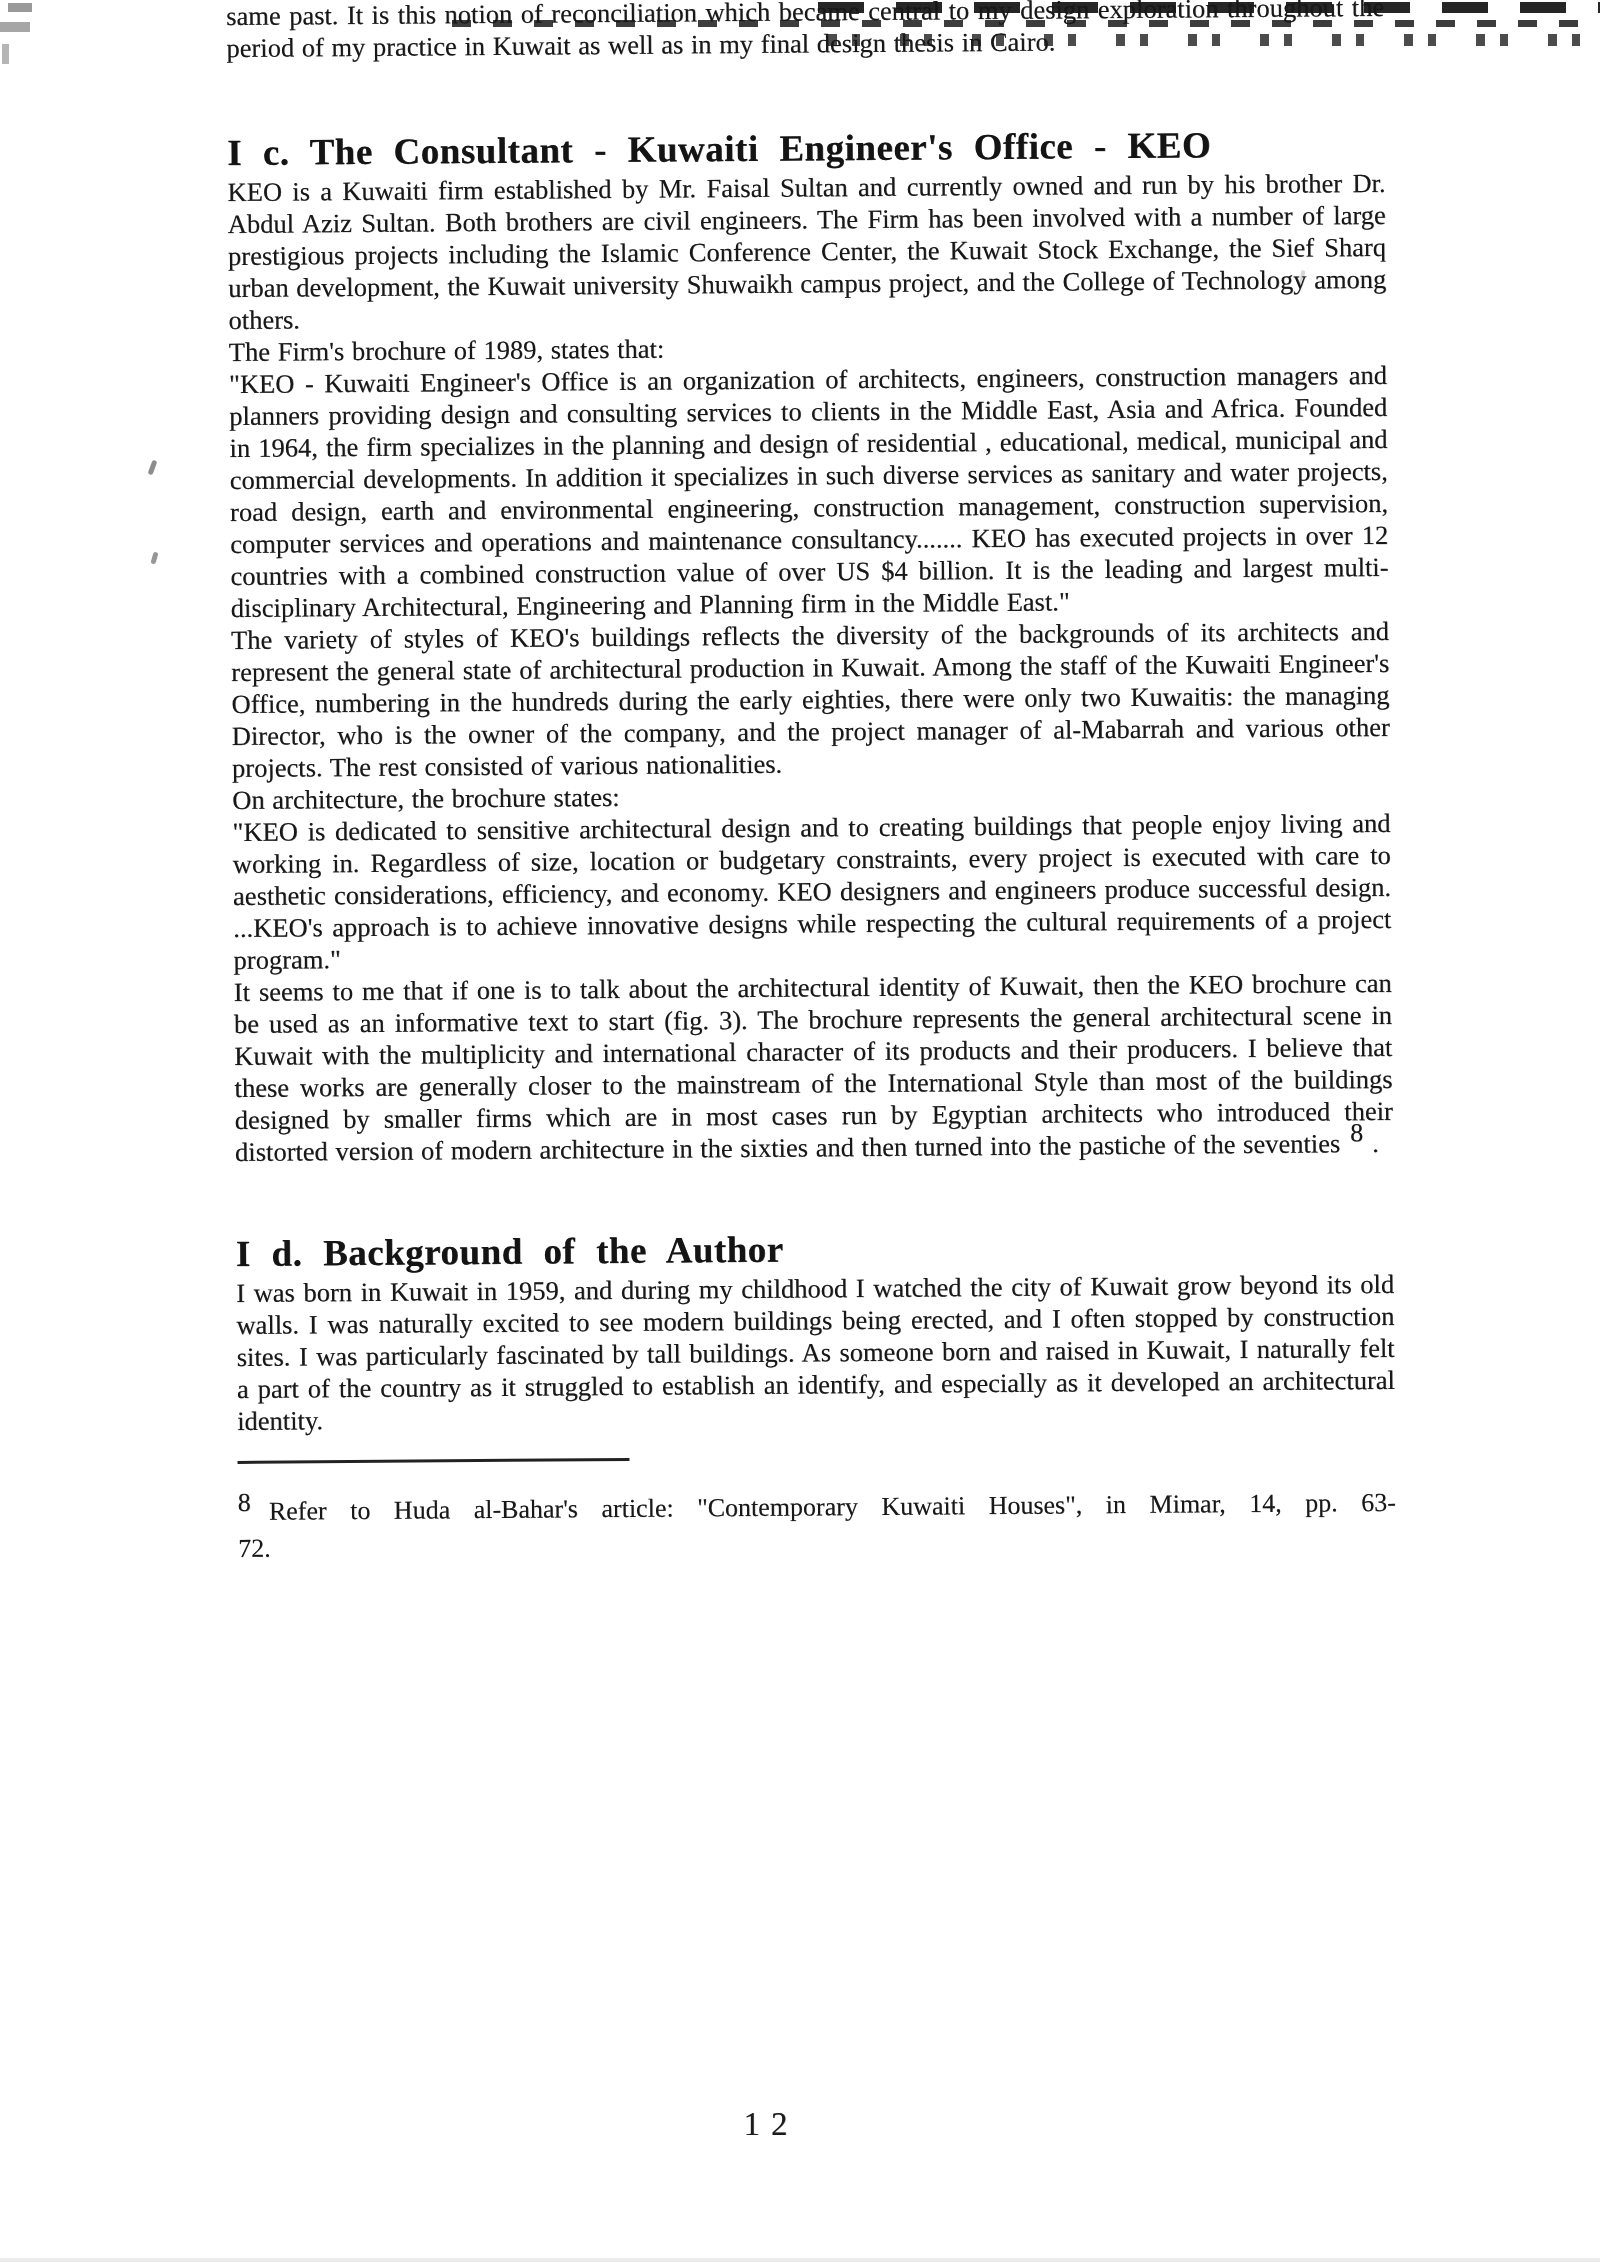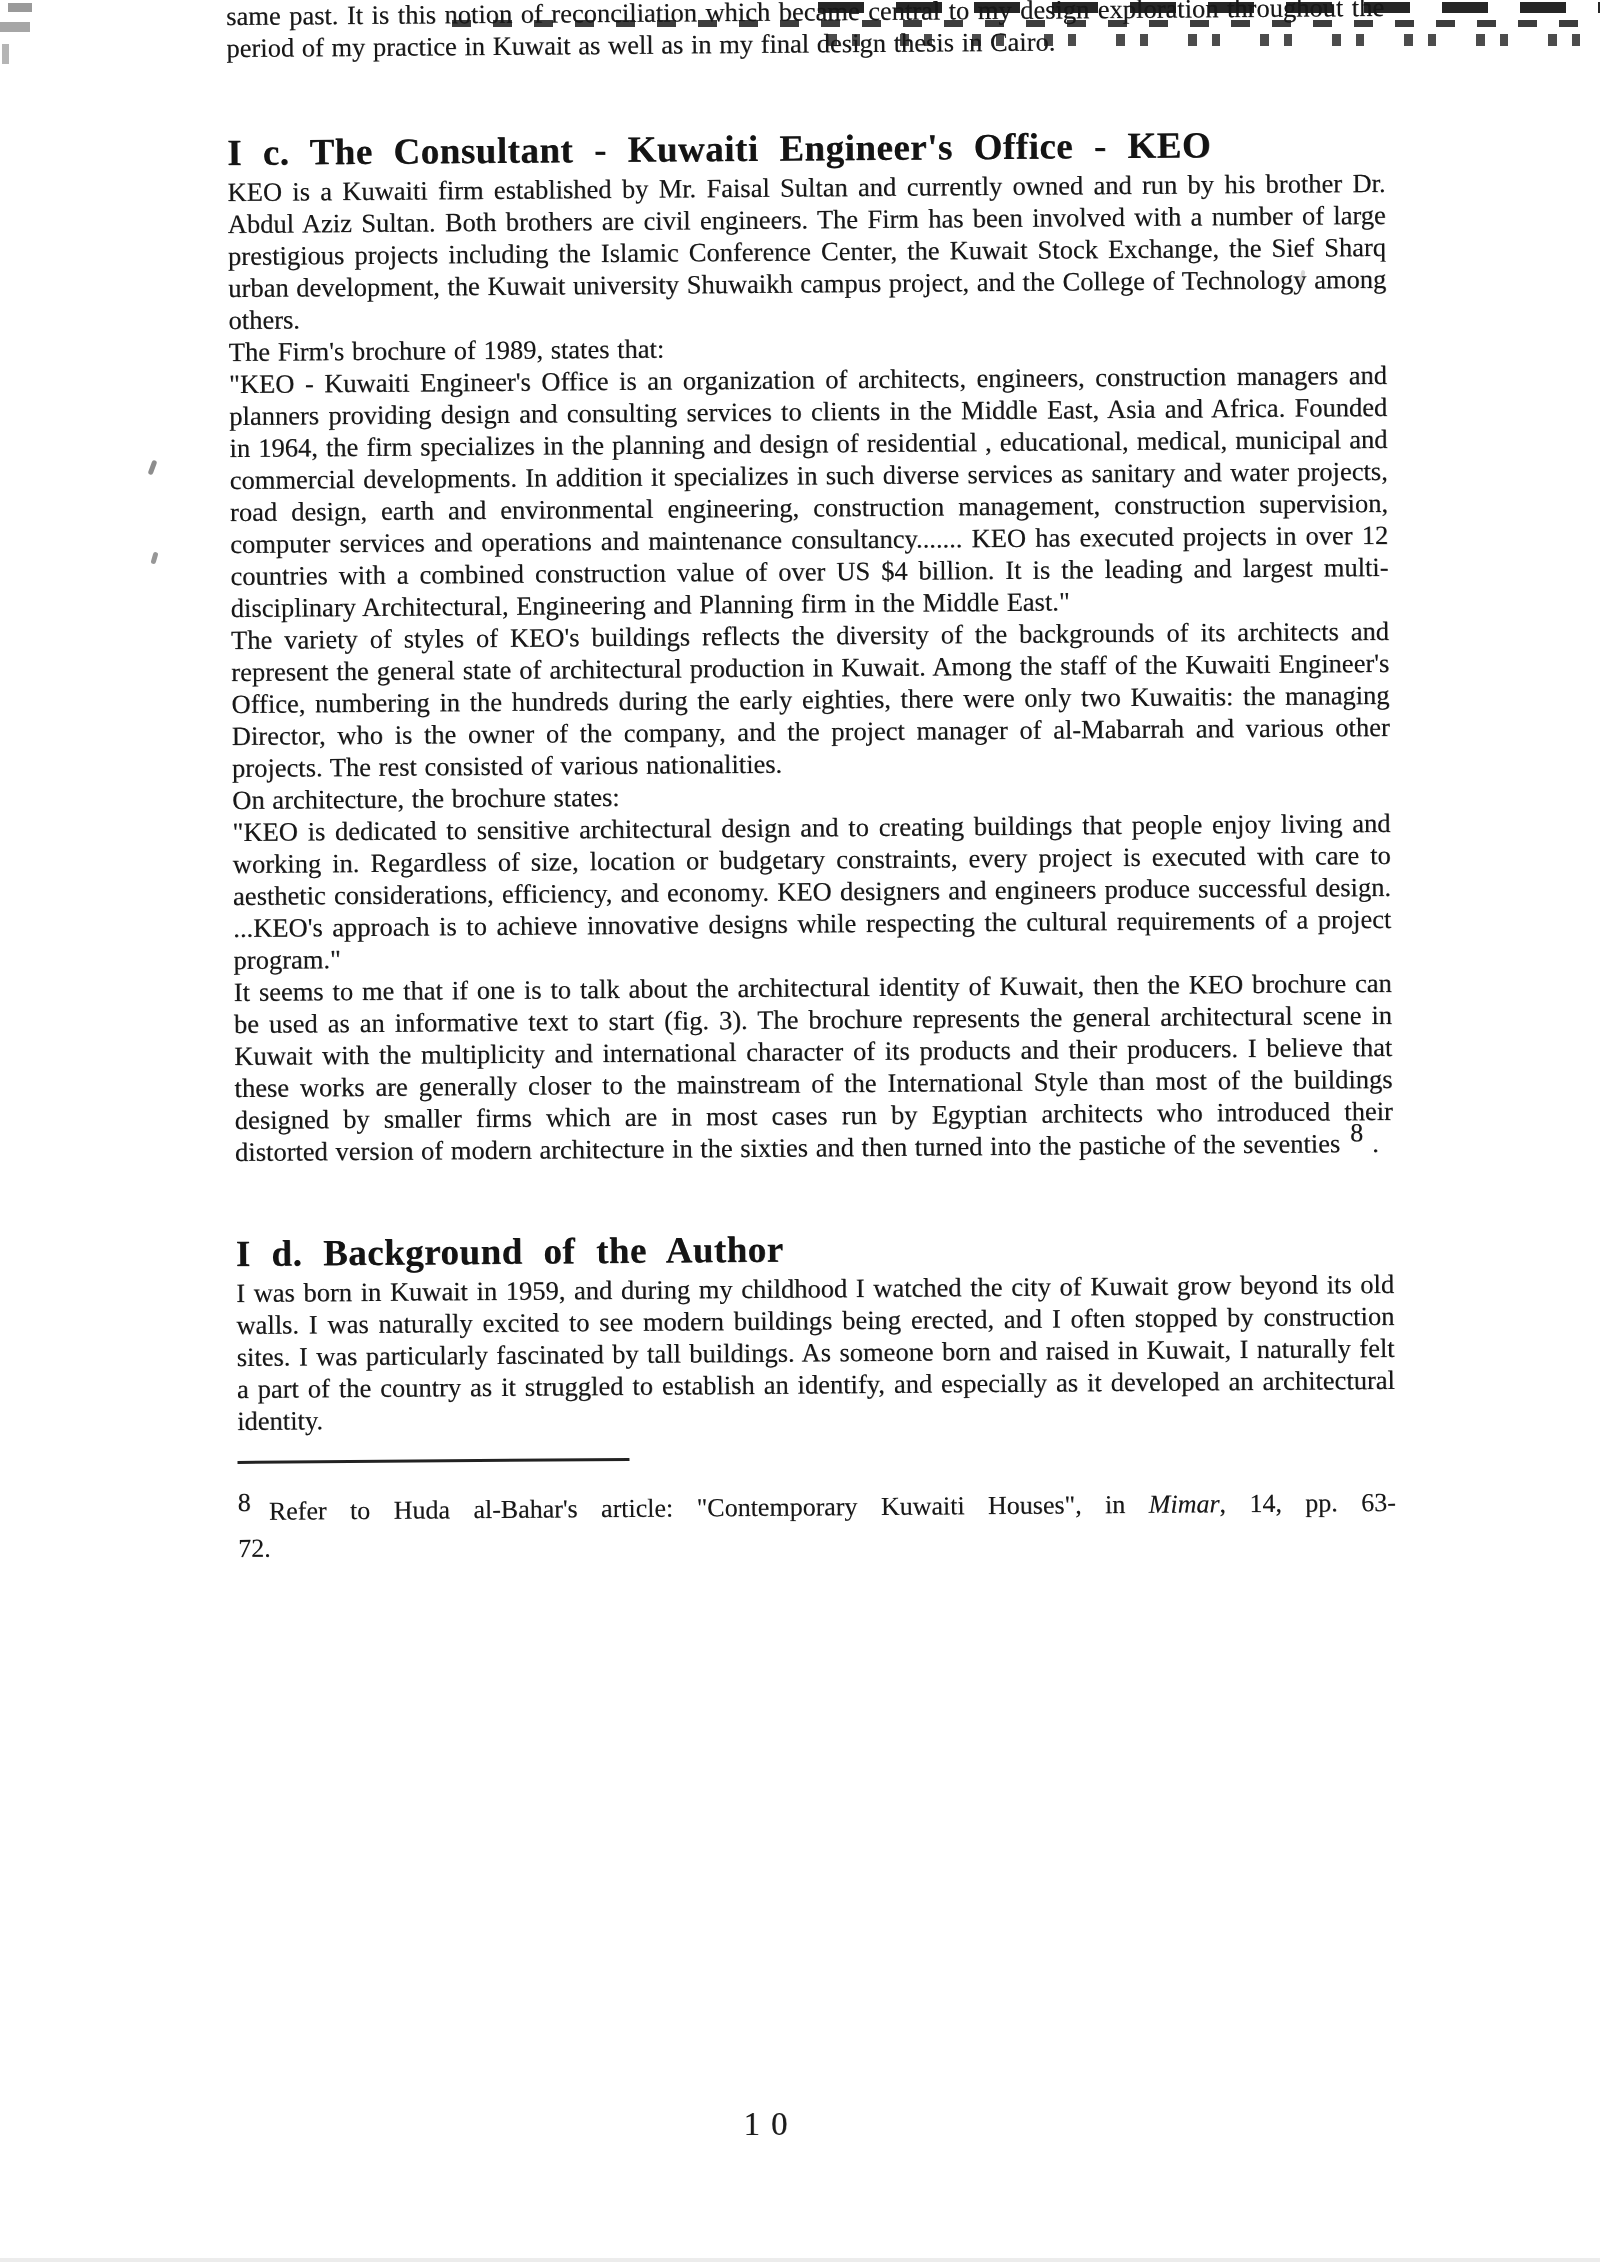--- a/index.html
+++ b/index.html
@@ -121,21 +121,21 @@
   .footnote-line2 {
     margin-top: 4px;
     font-size: 26px;
     text-shadow: 0.3px 0.2px 0 rgba(20,20,20,0.45);
   }
   .fn-marker {
     position: relative;
     top: -9px;
     margin-right: 18px;
   }
-  .journal-italic { font-style: italic; }
+  .journal-italic { }
 
   .page-number {
     position: absolute;
     top: 2106px;
     left: 0;
     width: 1542px;
     text-align: center;
     font-size: 33px;
     letter-spacing: 11px;
     color: #1c1c1c;
@@ -184,13 +184,13 @@
 
   <div class="footnote-rule"></div>
 
   <div class="footnote-line1">
     <span class="fn-marker">8</span><span>Refer to Huda al-Bahar's article: "Contemporary Kuwaiti Houses", in </span><span class="journal-italic">Mimar</span><span>, 14, pp. 63-</span>
   </div>
   <div class="footnote-line2">72.</div>
 
 </div>
 
-<div class="page-number">10</div>
+<div class="page-number">12</div>
 
 </body></html>

